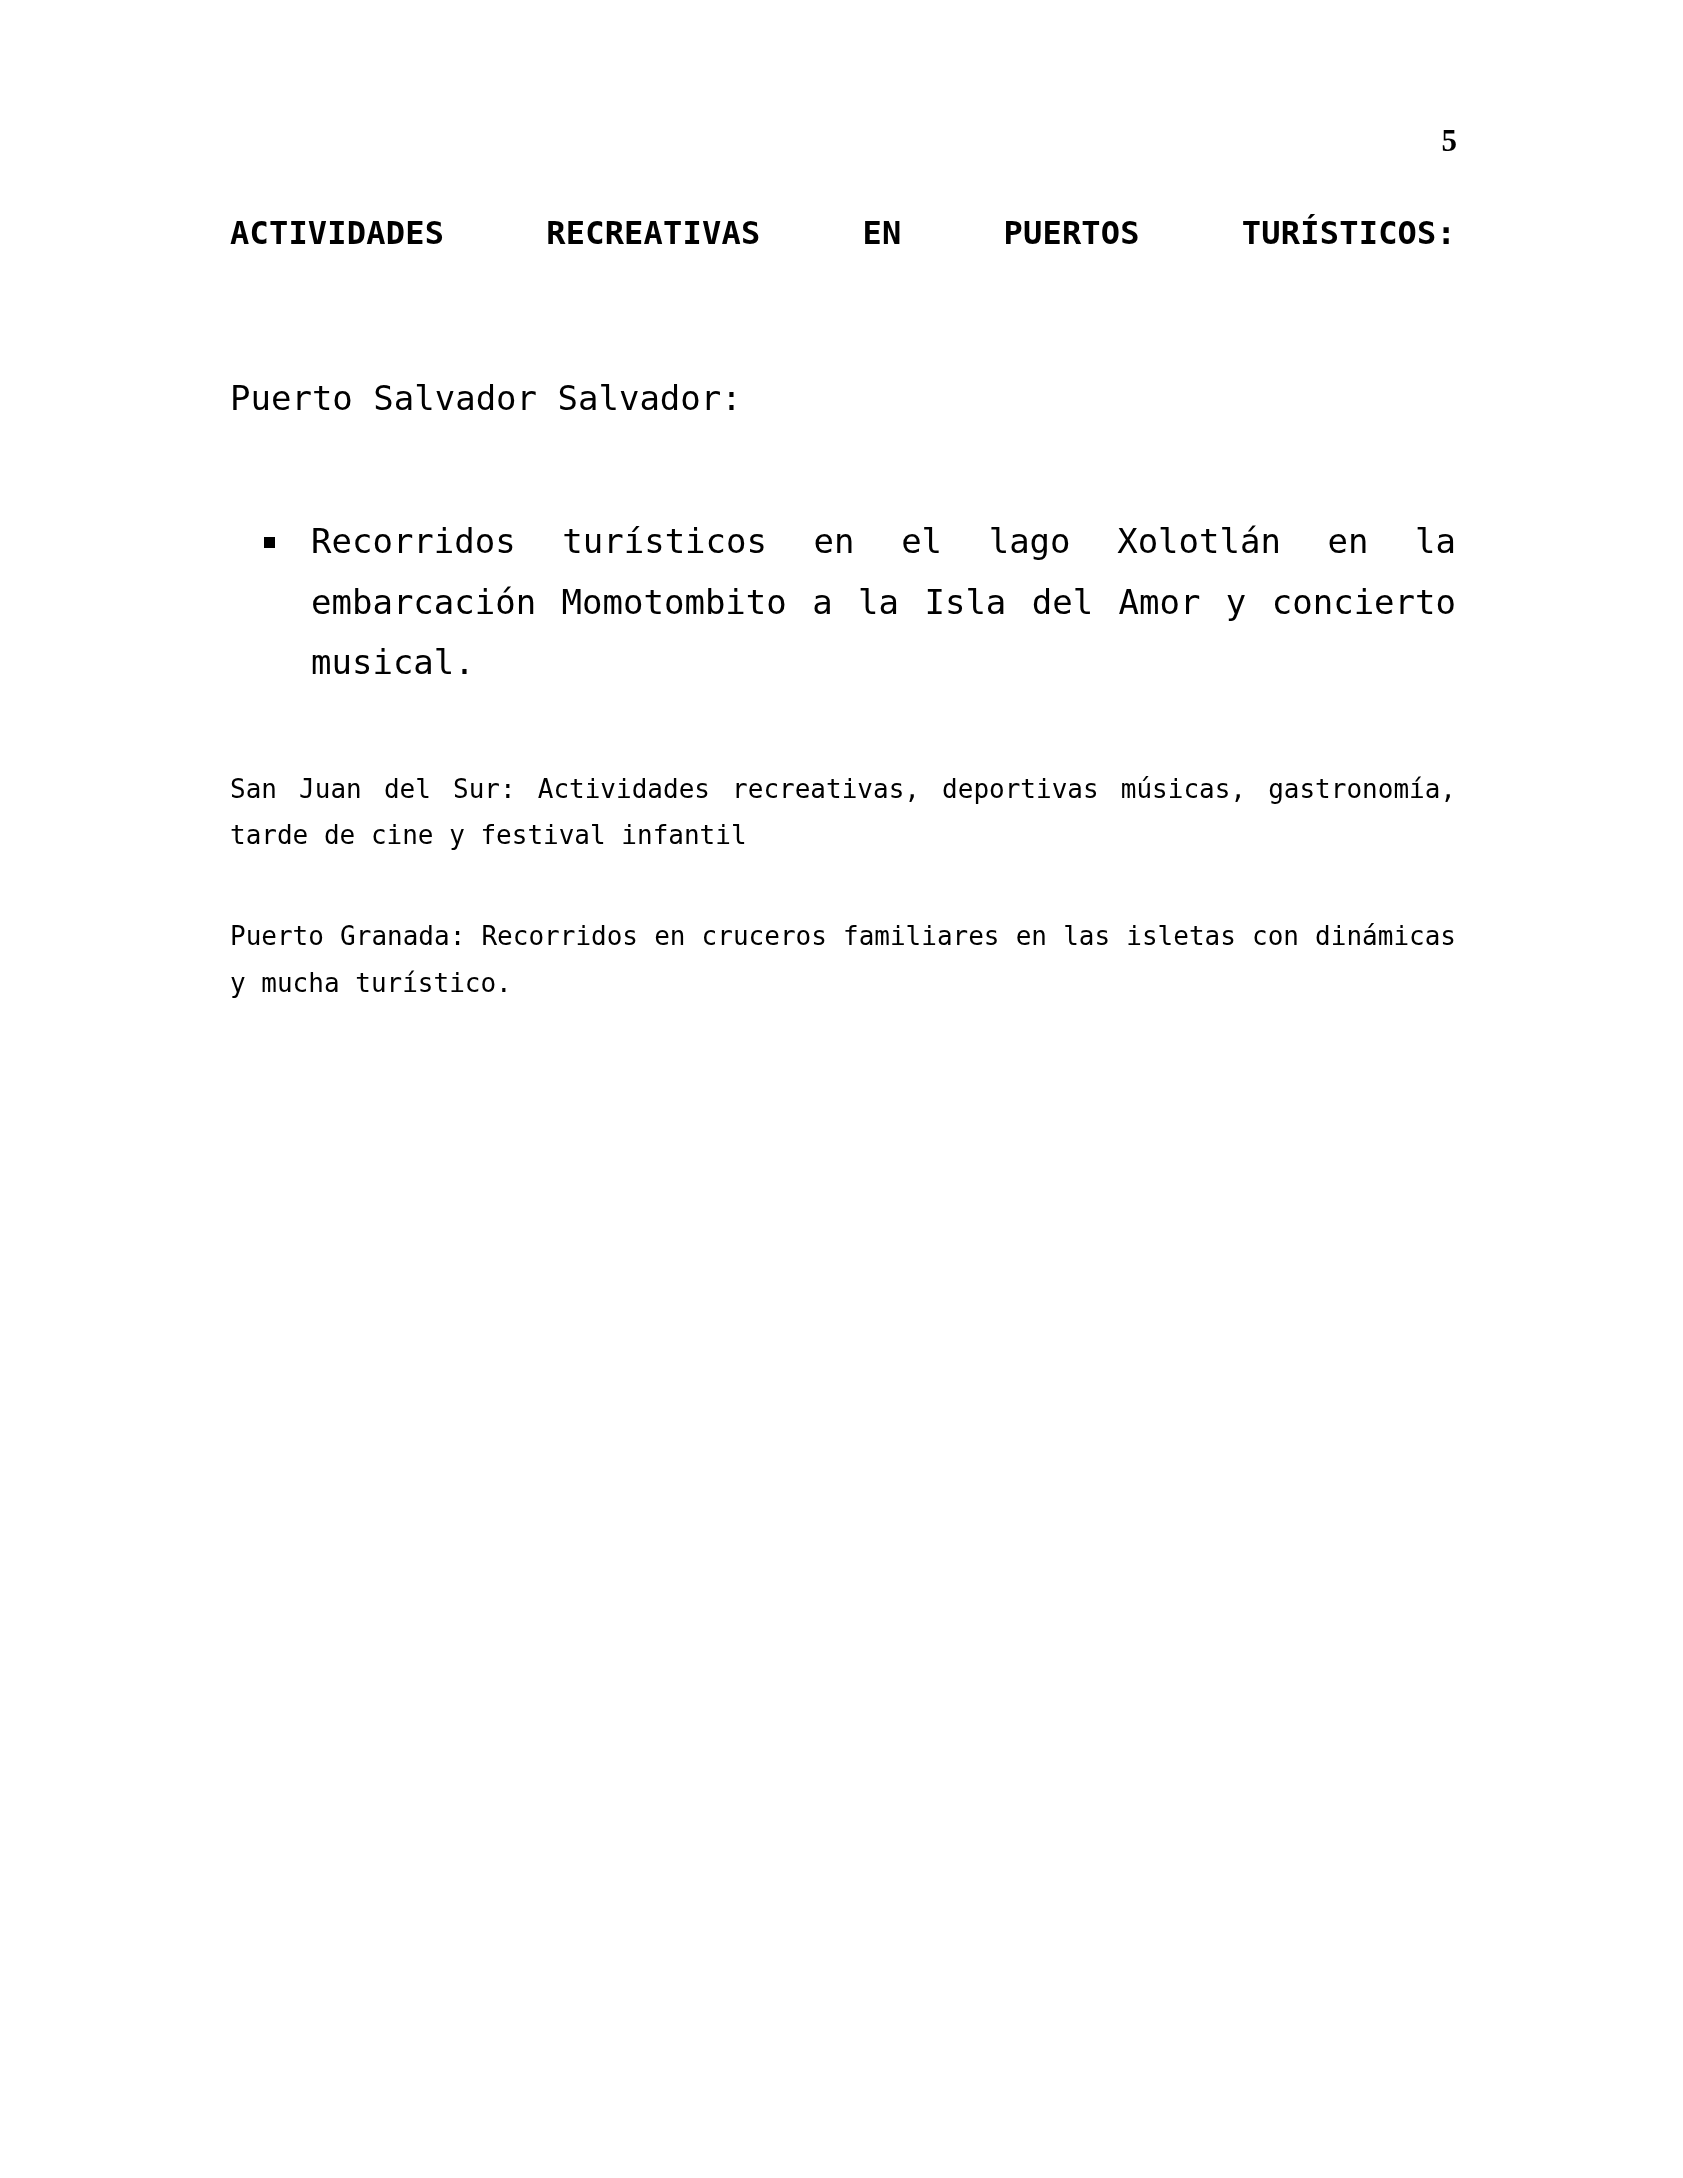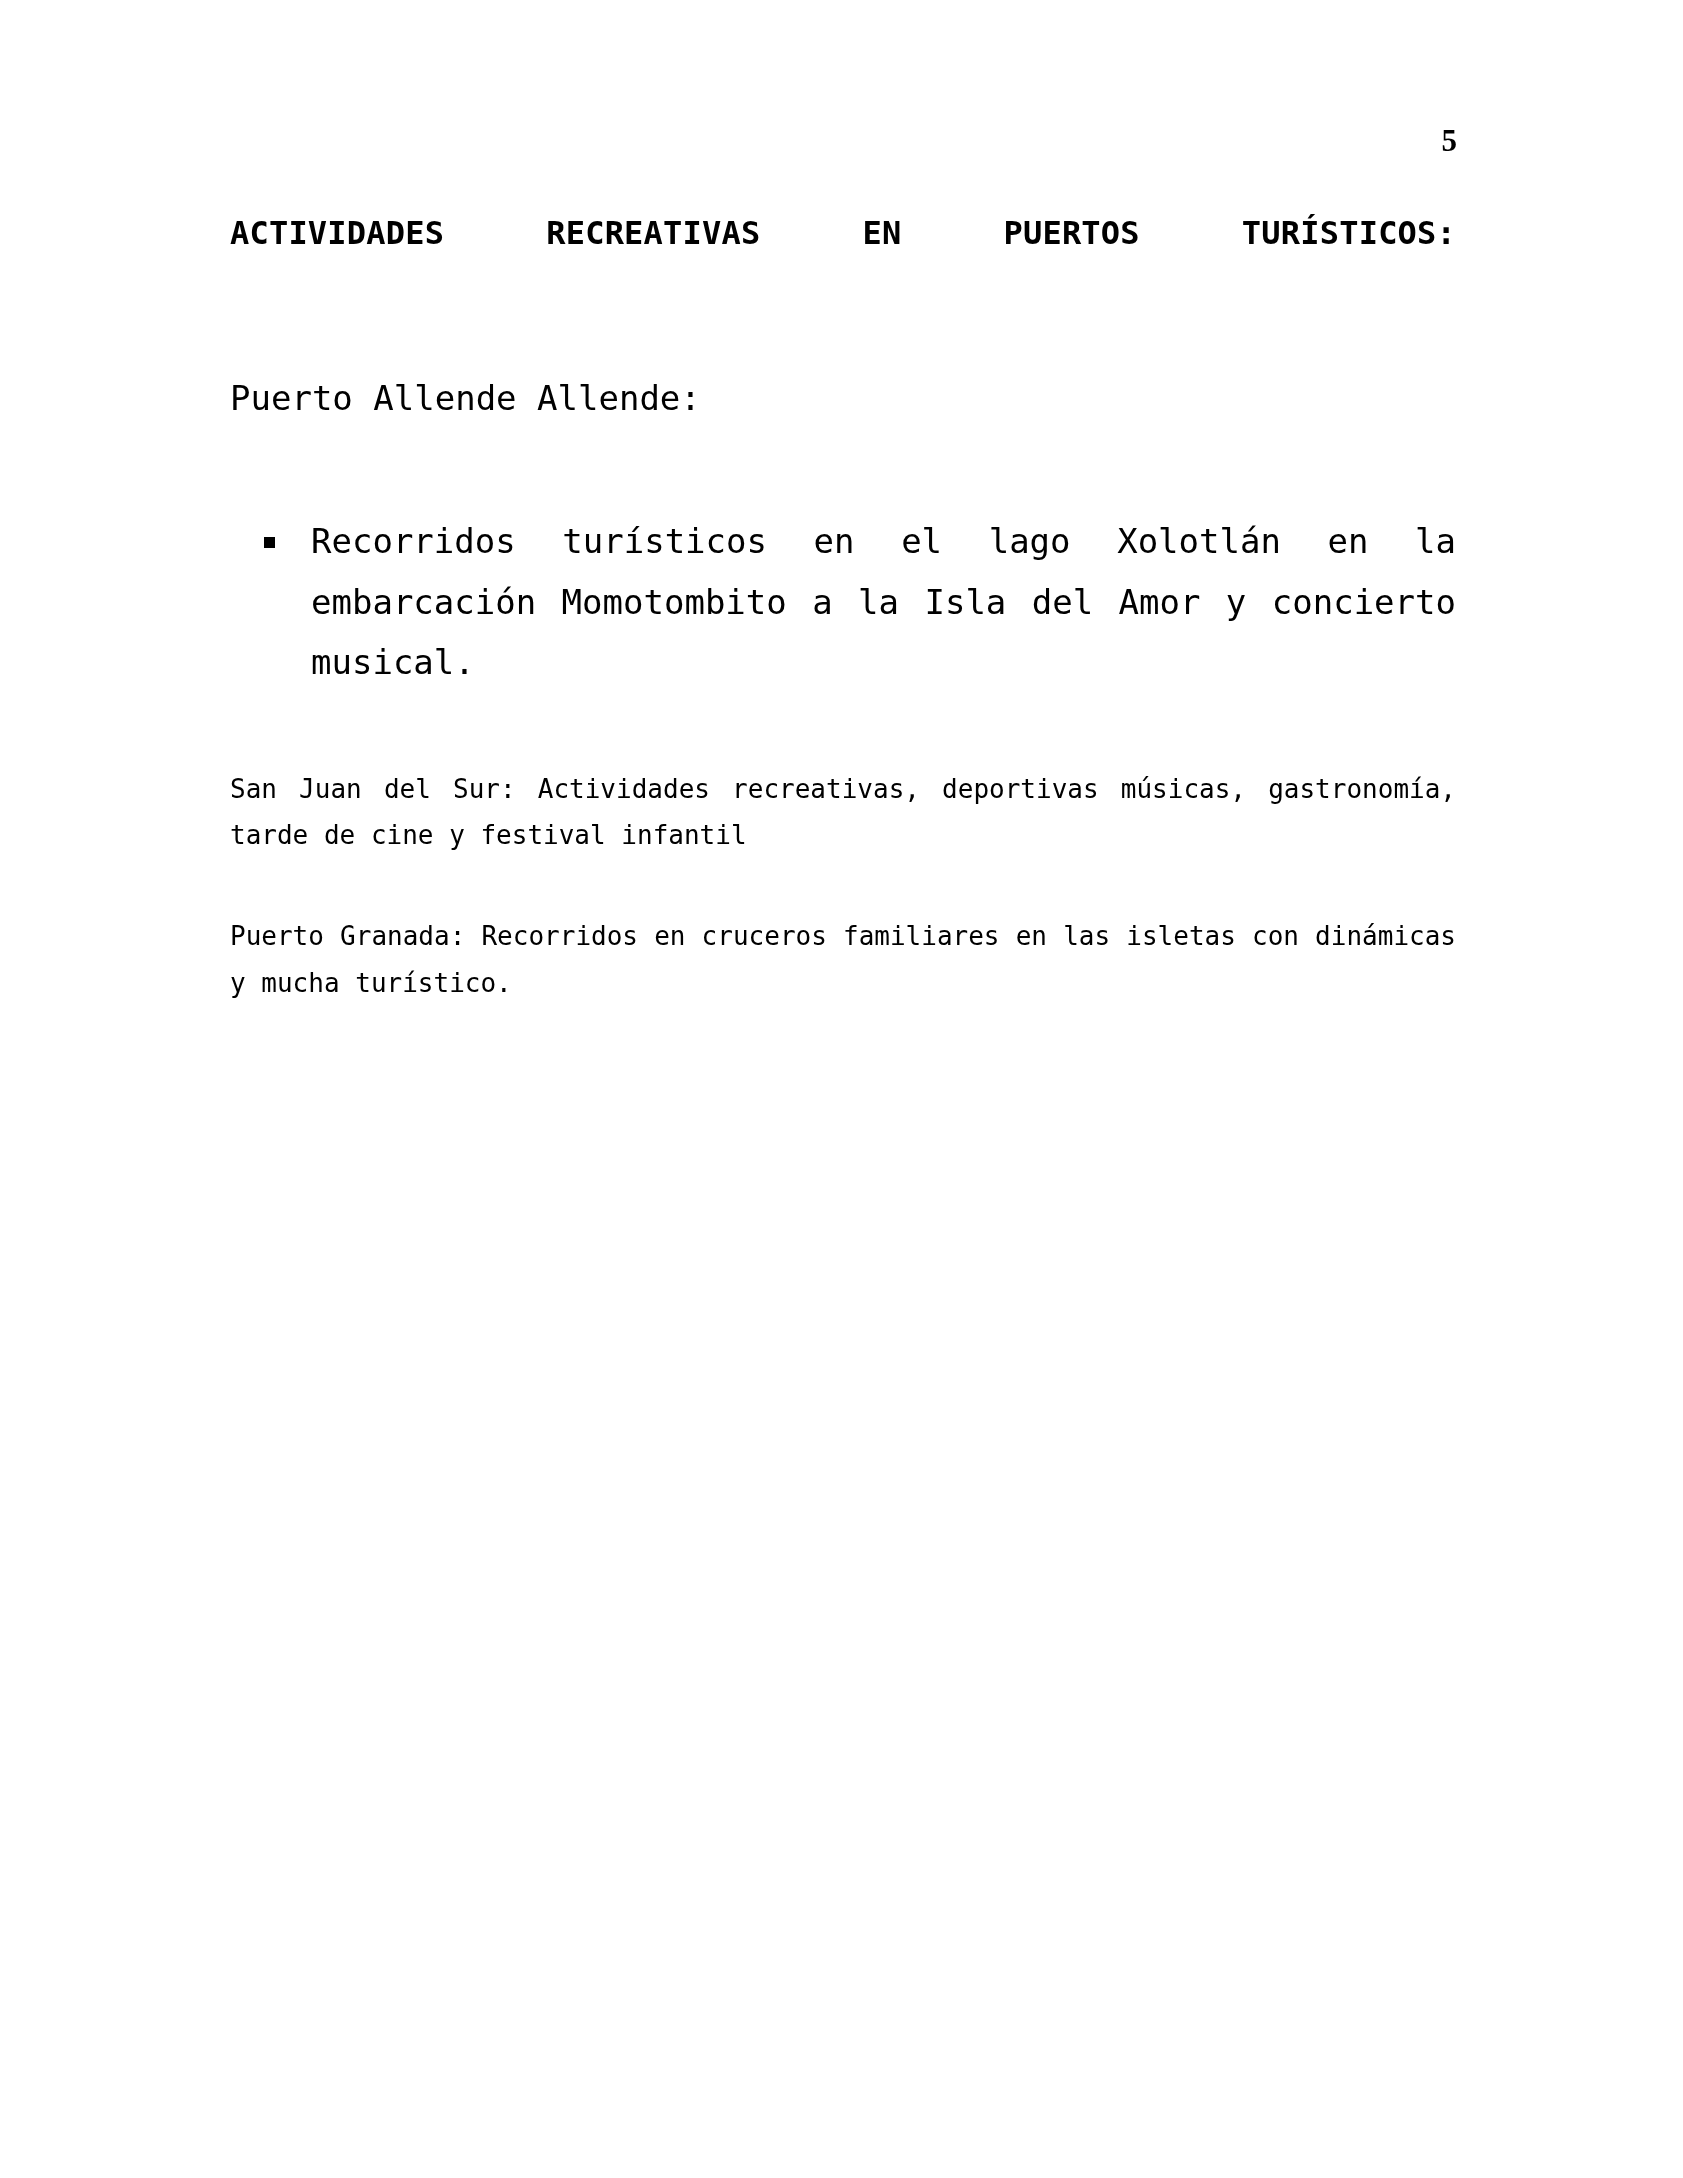--- a/index.html
+++ b/index.html
@@ -102,21 +102,21 @@
 <div class="page">
 
   <div class="page-number">5</div>
 
   <div class="content">
 
     <p class="doc-title">ACTIVIDADES RECREATIVAS EN PUERTOS TURÍSTICOS:</p>
 
     <div class="spacer-xl"></div>
 
-    <p class="section-heading">Puerto Allende Allende:</p>
+    <p class="section-heading">Puerto Salvador Salvador:</p>
 
     <div class="spacer-lg"></div>
 
     <ul class="bullets">
       <li>
         <span class="bullet-marker"></span>
         <span class="bullet-text">Recorridos turísticos en el lago Xolotlán en la embarcación Momotombito a la Isla del Amor y concierto musical.</span>
       </li>
     </ul>
 

